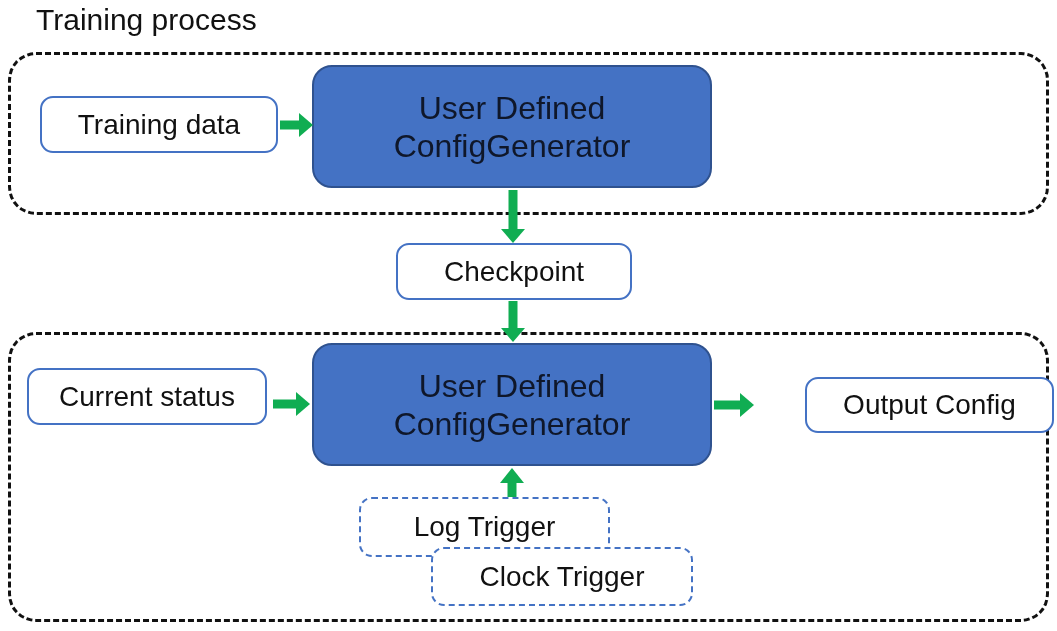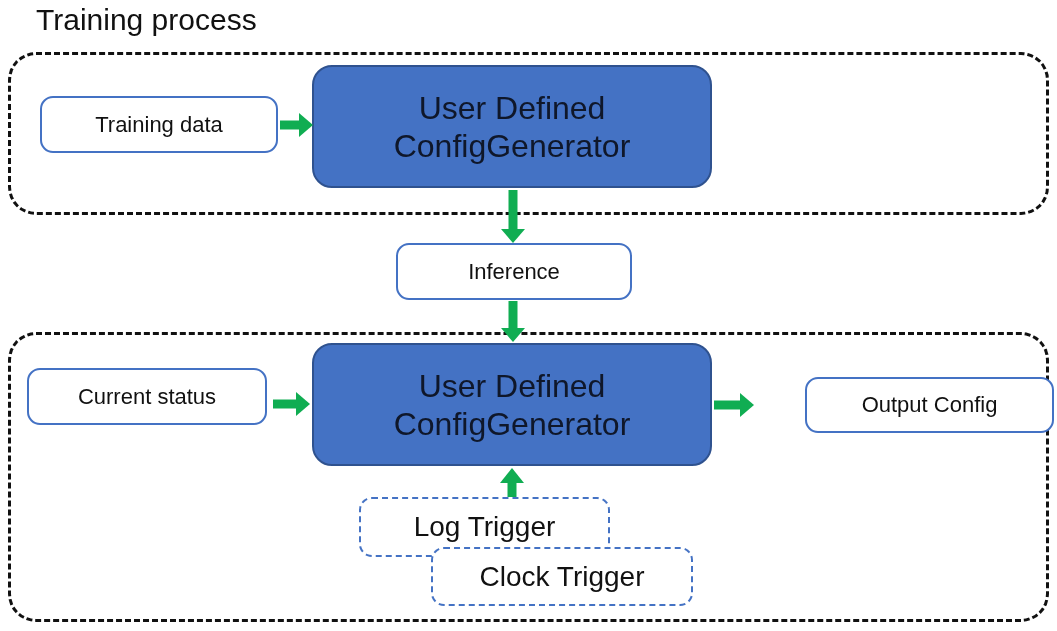--- a/index.html
+++ b/index.html
@@ -31,21 +31,21 @@
     border:3px dashed var(--dash-border);
     border-radius:28px;
     background:transparent;
   }
   .white-box{
     position:absolute;
     background:#ffffff;
     border:2.5px solid var(--outline-blue);
     border-radius:13px;
     display:flex;align-items:center;justify-content:center;
-    font-size:22px;color:var(--text-dark);
+    font-size:28px;color:var(--text-dark);
     white-space:nowrap;
   }
   .blue-box{
     position:absolute;
     background:var(--box-blue);
     border:2.5px solid var(--box-blue-border);
     border-radius:20px;
     display:flex;flex-direction:column;align-items:center;justify-content:center;
     color:#0f172a;font-size:32px;line-height:38px;
     text-align:center;
@@ -75,21 +75,21 @@
 
   <div class="dashed-container" style="left:8px;top:52px;width:1041px;height:163px;"></div>
 
   <div class="white-box" style="left:40px;top:96px;width:238px;height:57px;">Training data</div>
 
   <div class="blue-box" style="left:312px;top:65px;width:400px;height:123px;">
     <span>User Defined</span>
     <span>ConfigGenerator</span>
   </div>
 
-  <div class="white-box" style="left:396px;top:243px;width:236px;height:57px;">Inference</div>
+  <div class="white-box" style="left:396px;top:243px;width:236px;height:57px;">Checkpoint</div>
 
 
   <div class="dashed-container" style="left:8px;top:332px;width:1041px;height:290px;"></div>
 
   <div class="white-box" style="left:27px;top:368px;width:240px;height:57px;">Current status</div>
 
   <div class="blue-box" style="left:312px;top:343px;width:400px;height:123px;">
     <span>User Defined</span>
     <span>ConfigGenerator</span>
   </div>

